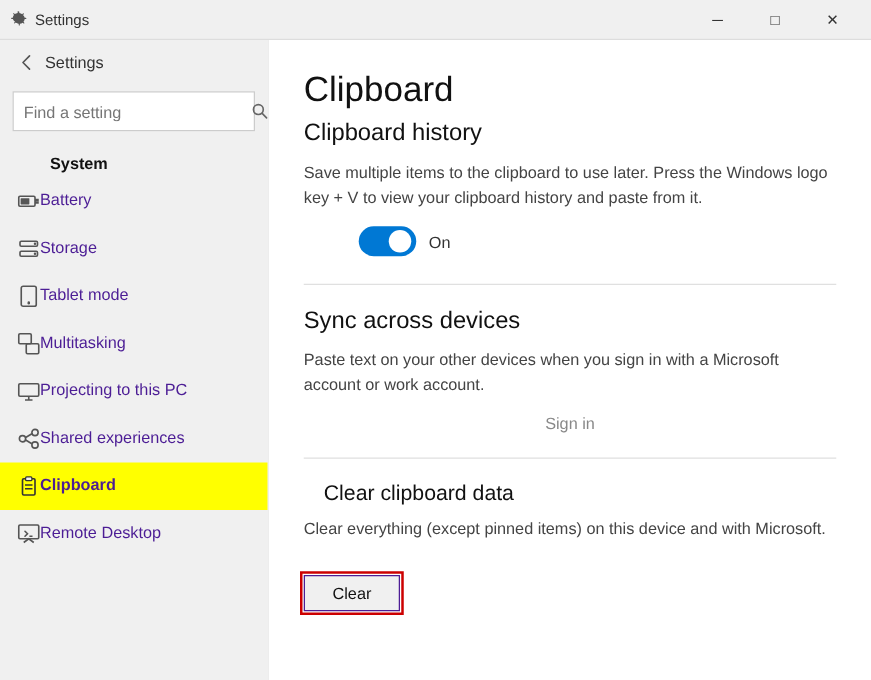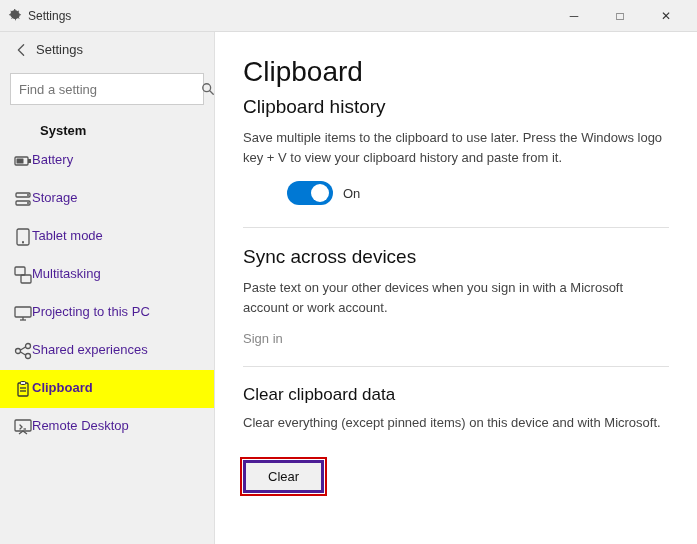--- a/index.html
+++ b/index.html
@@ -178,37 +178,39 @@
     .divider {
       border: none;
       border-top: 1px solid #e0e0e0;
       margin: 4px 0 18px;
     }
     .sign-in-link {
       font-size: 13px;
       color: #888;
       margin-bottom: 20px;
       cursor: pointer;
+      text-align: center;
     }
     .clear-section-title {
       font-size: 17px;
       font-weight: 400;
       color: #111;
       margin-bottom: 10px;
+      margin-left: 16px;
     }
     .clear-desc {
       font-size: 13px;
       color: #444;
       margin-bottom: 30px;
     }
     .clear-button {
       padding: 6px 22px;
       font-size: 13px;
       background: #f0f0f0;
-      border: 3px solid #4c1d95;
+      border: 1px solid #4c1d95;
       cursor: pointer;
       color: #111;
       outline: 2px solid #cc0000;
       outline-offset: 1px;
     }
   </style>
 </head>
 <body>
 
 <div class="titlebar">

